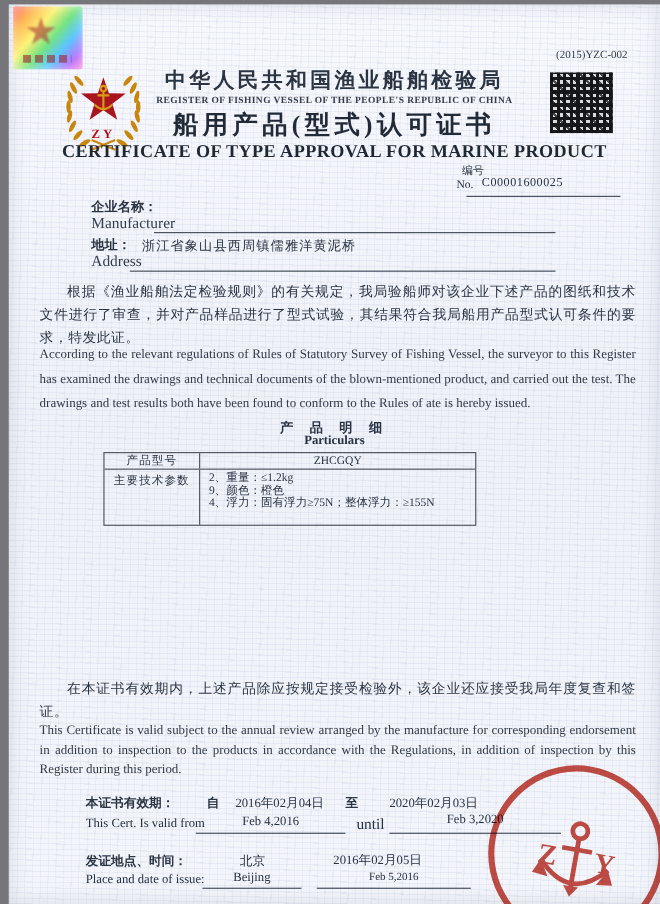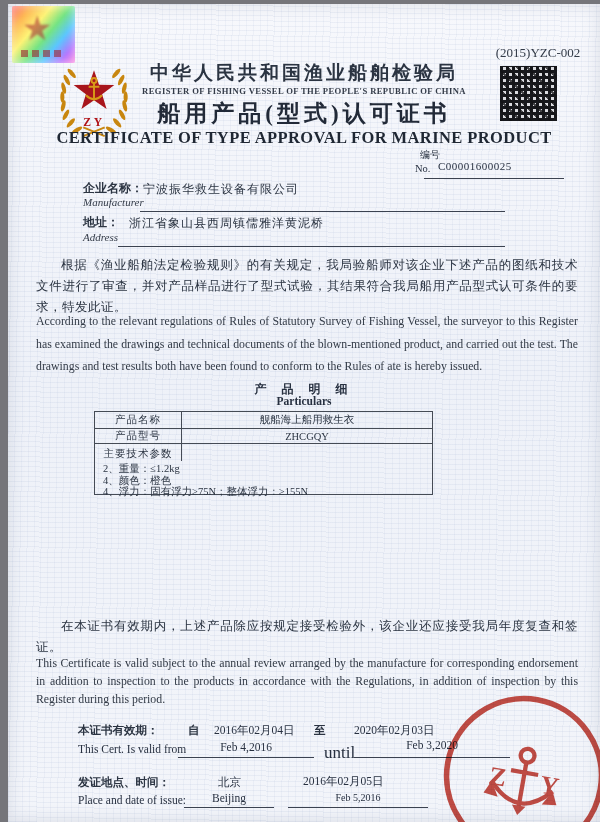--- a/index.html
+++ b/index.html
@@ -20,21 +20,21 @@
   .abs{position:absolute;}
   .center{text-align:center;}
   .uline{border-bottom:1px solid #3b4250;height:0;}
   .hdr-cn1{font-size:19px;font-weight:600;letter-spacing:3px;color:#2b3442;}
   .hdr-en1{font-size:8.6px;font-weight:bold;letter-spacing:0.4px;color:#333b48;}
   .hdr-cn2{font-size:23px;font-weight:600;letter-spacing:4px;color:#222a38;}
   .hdr-en2{font-size:16.5px;font-weight:bold;letter-spacing:0.4px;color:#1f2733;}
   .small{font-size:10px;}
   .fld-cn{font-size:12px;font-weight:600;color:#2b3442;}
   .fld-val{font-size:12px;color:#2b3442;letter-spacing:1px;}
-  .fld-en{font-size:11px;color:#333b48;font-style:italic;}
+  .fld-en{font-size:14px;color:#333b48;}
   .para-cn{font-size:12.5px;line-height:21px;text-align:justify;text-indent:2em;color:#2b3442;letter-spacing:0.5px;}
   .para-en{font-size:11.8px;line-height:22.6px;text-align:justify;color:#323a46;}
   .para-en2{font-size:11.8px;line-height:18px;text-align:justify;color:#323a46;}
   .ptable{width:337px;border:1px solid #454b55;font-size:10.5px;color:#2b3442;}
   .trow{display:flex;border-top:1px solid #454b55;}
   .trow:first-child{border-top:none;}
   .tlab{width:86px;border-right:1px solid #454b55;display:flex;align-items:center;justify-content:center;letter-spacing:1px;flex:none;}
   .tval{flex:1;display:flex;align-items:center;justify-content:center;}
   .tparams{flex:1;padding:2px 4px 2px 8px;line-height:11.6px;}
   .tfull{flex:1;text-align:center;padding:2px 0;letter-spacing:1px;}
@@ -95,81 +95,76 @@
       <g stroke="#d89a18" stroke-width="2.2" fill="none">
         <circle cx="50" cy="27.5" r="2.8"></circle>
         <line x1="50" y1="30" x2="50" y2="50"></line>
         <line x1="44" y1="34.5" x2="56" y2="34.5"></line>
         <path d="M41,44 Q50,53 59,44"></path>
       </g>
       <text x="50" y="78" text-anchor="middle" font-size="13" font-weight="bold" fill="#b01217" letter-spacing="3">ZY</text>
     </svg>
   </div>
 
-  <div class="abs small" style="left:478px;top:41px;width:104px;text-align:center;color:#333b48;font-size:13px;">(2015)YZC-002</div>
+  <div class="abs small" style="left:478px;top:41px;width:104px;text-align:center;color:#333b48;font-size:10px;">(2015)YZC-002</div>
   <div class="abs qr" style="left:492px;top:62px;"></div>
 
   <div class="abs hdr-en1 center" style="left:96px;top:82px;width:400px;">REGISTER OF FISHING VESSEL OF THE PEOPLE'S REPUBLIC OF CHINA</div>
   <div class="abs hdr-cn1 center" style="left:96px;top:56px;width:400px;">中华人民共和国渔业船舶检验局</div>
   <div class="abs hdr-en2 center" style="left:36px;top:124px;width:520px;">CERTIFICATE OF TYPE APPROVAL FOR MARINE PRODUCT</div>
   <div class="abs hdr-cn2 center" style="left:96px;top:94px;width:400px;">船用产品(型式)认可证书</div>
 
   <div class="abs" style="left:412px;top:144px;font-size:10px;color:#2b3442;">编号</div>
   <div class="abs" style="left:407px;top:159px;font-size:10.5px;">No.</div>
   <div class="abs" style="left:430px;top:156px;font-size:11px;letter-spacing:0.5px;">C00001600025</div>
   <div class="abs uline" style="left:416px;top:174px;width:140px;"></div>
 
   <div class="abs fld-cn" style="left:75px;top:176px;">企业名称：</div>
-  <div class="abs fld-val" style="left:135px;top:177px;">宁波振华救生设备有限公司</div>
   <div class="abs fld-en" style="left:75px;top:192px;">Manufacturer</div>
   <div class="abs uline" style="left:132px;top:207px;width:365px;"></div>
 
   <div class="abs fld-cn" style="left:75px;top:210px;">地址：</div>
   <div class="abs fld-val" style="left:121px;top:211px;">浙江省象山县西周镇儒雅洋黄泥桥</div>
   <div class="abs fld-en" style="left:75px;top:227px;">Address</div>
   <div class="abs uline" style="left:110px;top:242px;width:387px;"></div>
 
   <div class="abs para-cn" style="left:28px;top:251px;width:542px;">根据《渔业船舶法定检验规则》的有关规定，我局验船师对该企业下述产品的图纸和技术文件进行了审查，并对产品样品进行了型式试验，其结果符合我局船用产品型式认可条件的要求，特发此证。</div>
   <div class="abs para-en" style="left:28px;top:306px;width:542px;">According to the relevant regulations of Rules of Statutory Survey of Fishing Vessel, the surveyor to this Register has examined the drawings and technical documents of the blown-mentioned product, and carried out the test.  The drawings and test results both have been found to conform to the Rules of ate is hereby issued.</div>
 
   <div class="abs center" style="left:96px;top:377px;width:400px;font-size:12px;font-weight:600;letter-spacing:6px;">产 品 明 细</div>
   <div class="abs center bold" style="left:96px;top:391px;width:400px;font-size:11.5px;">Particulars</div>
 
   <div class="abs ptable" style="left:86px;top:407px;">
-    <div class="trow" style="height:16px;">
-      <div class="tlab">产品名称</div>
-      <div class="tval">舰船海上船用救生衣</div>
-    </div>
     <div class="trow" style="height:14px;">
       <div class="tlab">产品型号</div>
       <div class="tval">ZHCGQY</div>
     </div>
-    <div class="trow" style="height:50px;flex-direction:column;">
+    <div class="trow" style="height:50px;">
       <div class="tlab" style="align-items:flex-start;padding-top:3px;">主要技术参数</div>
       <div class="tparams">
         <div>2、重量：≤1.2kg</div>
-        <div>4、颜色：橙色</div>
+        <div>9、颜色：橙色</div>
         <div>4、浮力：固有浮力≥75N；整体浮力：≥155N</div>
       </div>
     </div>
   </div>
 
   <div class="abs para-cn" style="left:28px;top:612px;width:542px;">在本证书有效期内，上述产品除应按规定接受检验外，该企业还应接受我局年度复查和签证。</div>
   <div class="abs para-en2" style="left:28px;top:650px;width:542px;">This Certificate is valid subject to the annual review arranged by the manufacture for corresponding endorsement  in addition to inspection to the products in accordance with the Regulations, in addition of inspection by this  Register during this period.</div>
 
   <div class="abs fld-cn" style="left:70px;top:719px;font-size:11.5px;">本证书有效期：</div>
   <div class="abs fld-cn" style="left:180px;top:719px;font-size:11.5px;">自</div>
   <div class="abs" style="left:206px;top:719px;font-size:11.5px;">2016年02月04日</div>
   <div class="abs fld-cn" style="left:306px;top:719px;font-size:11.5px;">至</div>
   <div class="abs" style="left:346px;top:719px;font-size:11.5px;">2020年02月03日</div>
 
   <div class="abs" style="left:70px;top:739px;font-size:11.5px;">This Cert. Is valid from</div>
   <div class="abs center" style="left:170px;top:737px;width:136px;font-size:11.5px;">Feb 4,2016</div>
   <div class="abs uline" style="left:170px;top:753px;width:136px;"></div>
-  <div class="abs" style="left:316px;top:739px;font-size:17px;">until</div>
+  <div class="abs" style="left:316px;top:739px;font-size:14px;">until</div>
   <div class="abs center" style="left:346px;top:735px;width:156px;font-size:11.5px;">Feb 3,2020</div>
   <div class="abs uline" style="left:346px;top:753px;width:156px;"></div>
 
   <div class="abs fld-cn" style="left:70px;top:771px;font-size:11.5px;">发证地点、时间：</div>
   <div class="abs" style="left:210px;top:771px;font-size:11.5px;">北京</div>
   <div class="abs" style="left:295px;top:770px;font-size:11.5px;text-align:right;">2016年02月05日</div>
 
   <div class="abs" style="left:70px;top:790px;font-size:11.5px;">Place and date of issue:</div>
   <div class="abs center" style="left:176px;top:788px;width:90px;font-size:11.5px;">Beijing</div>
   <div class="abs uline" style="left:176px;top:803px;width:90px;"></div>

